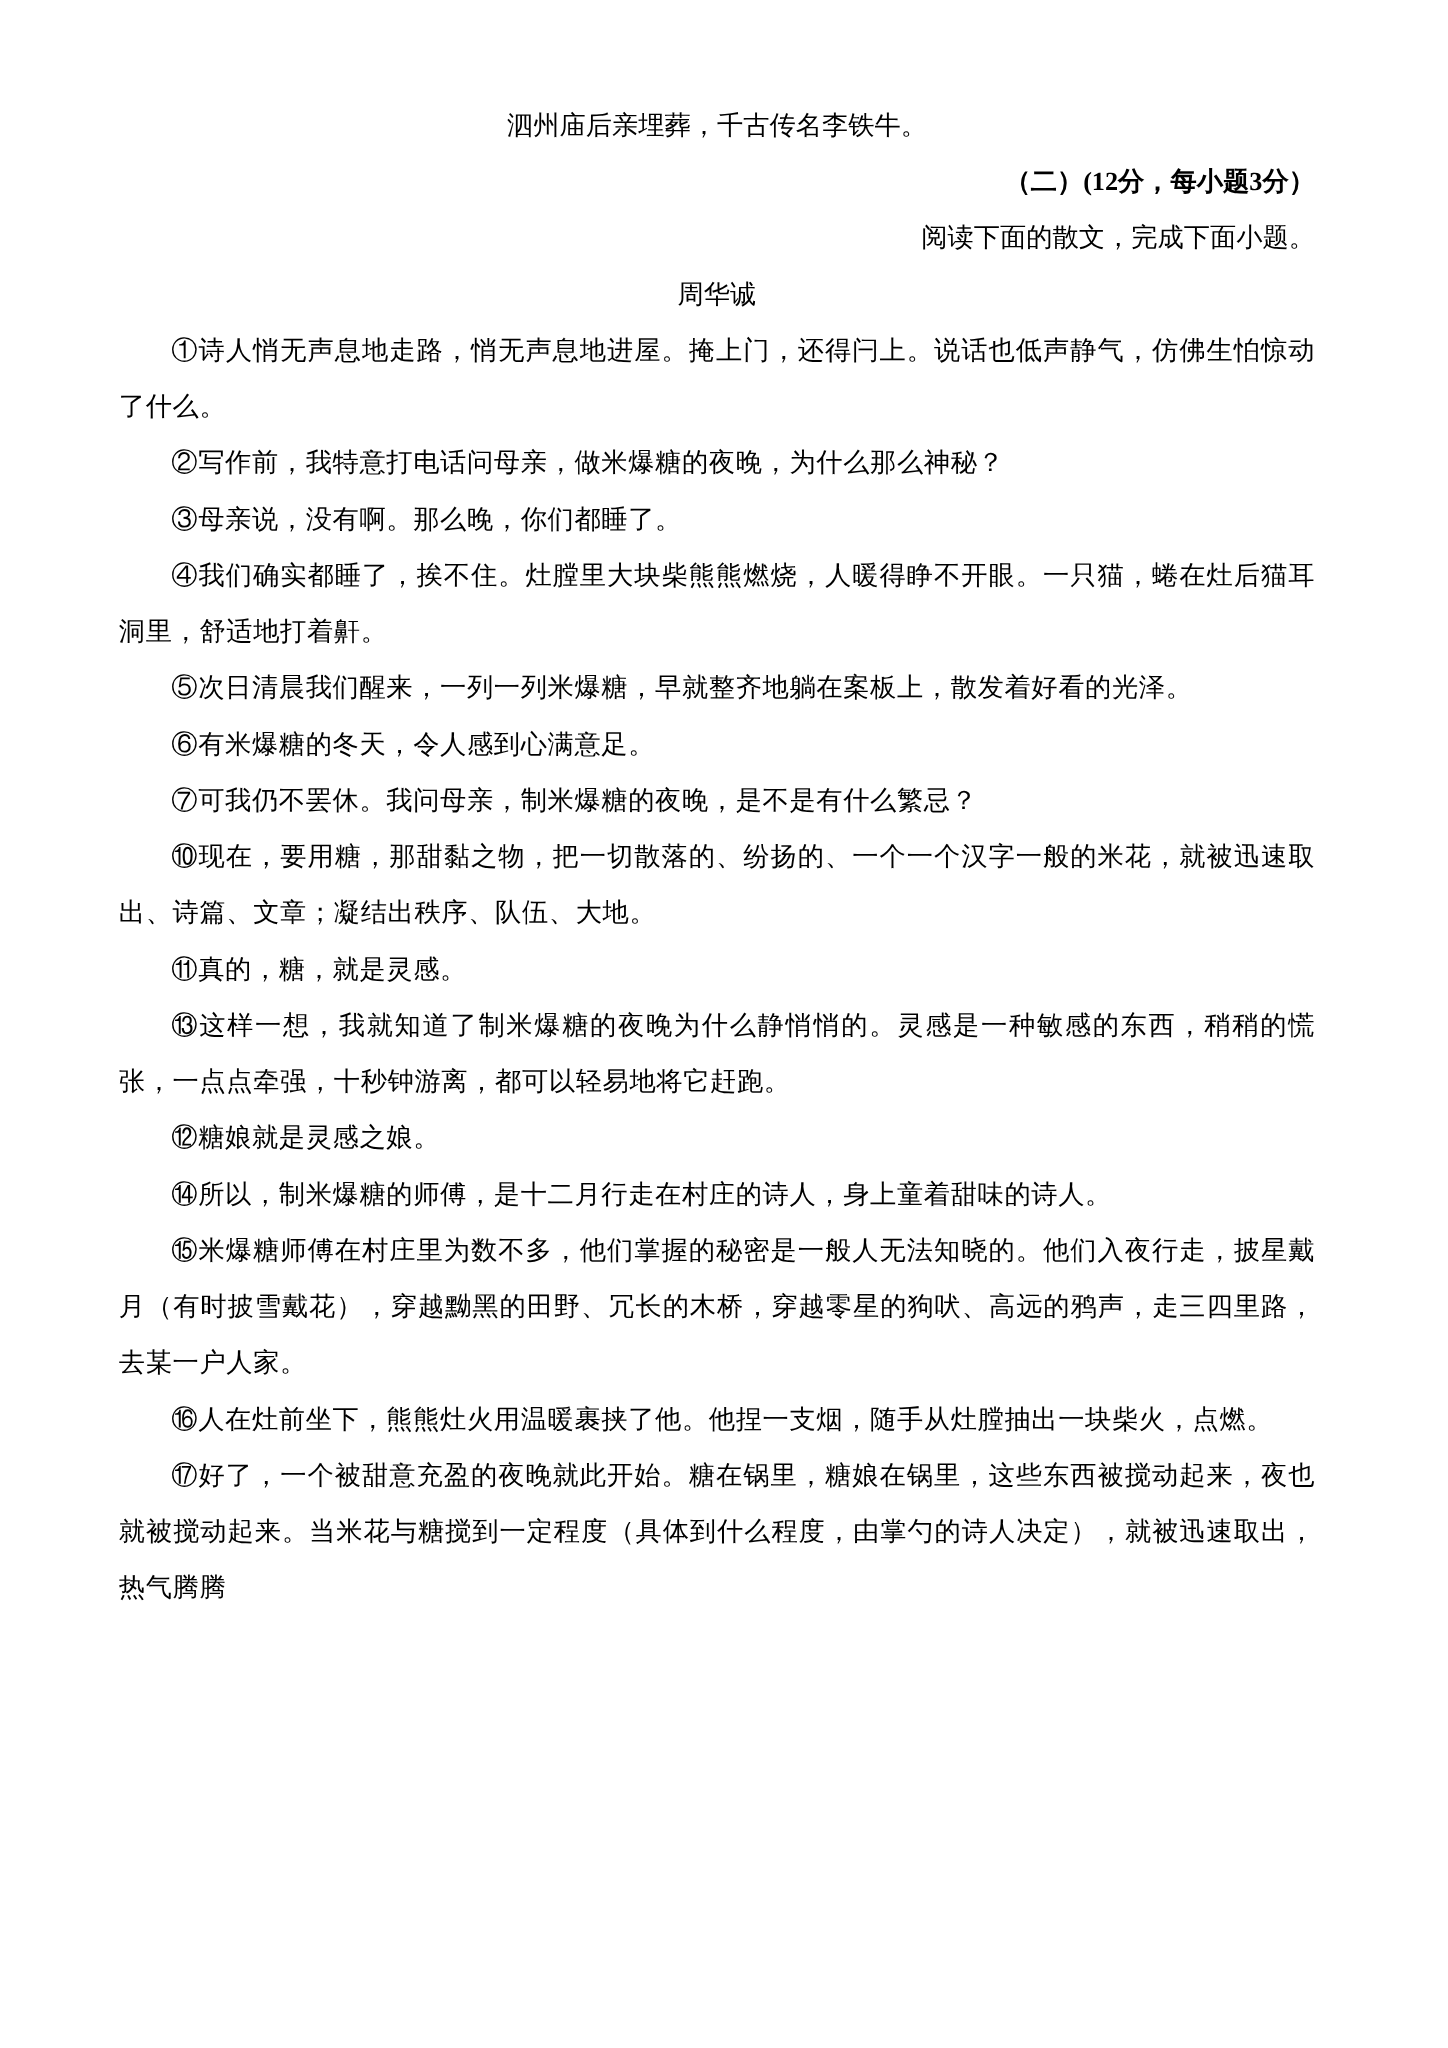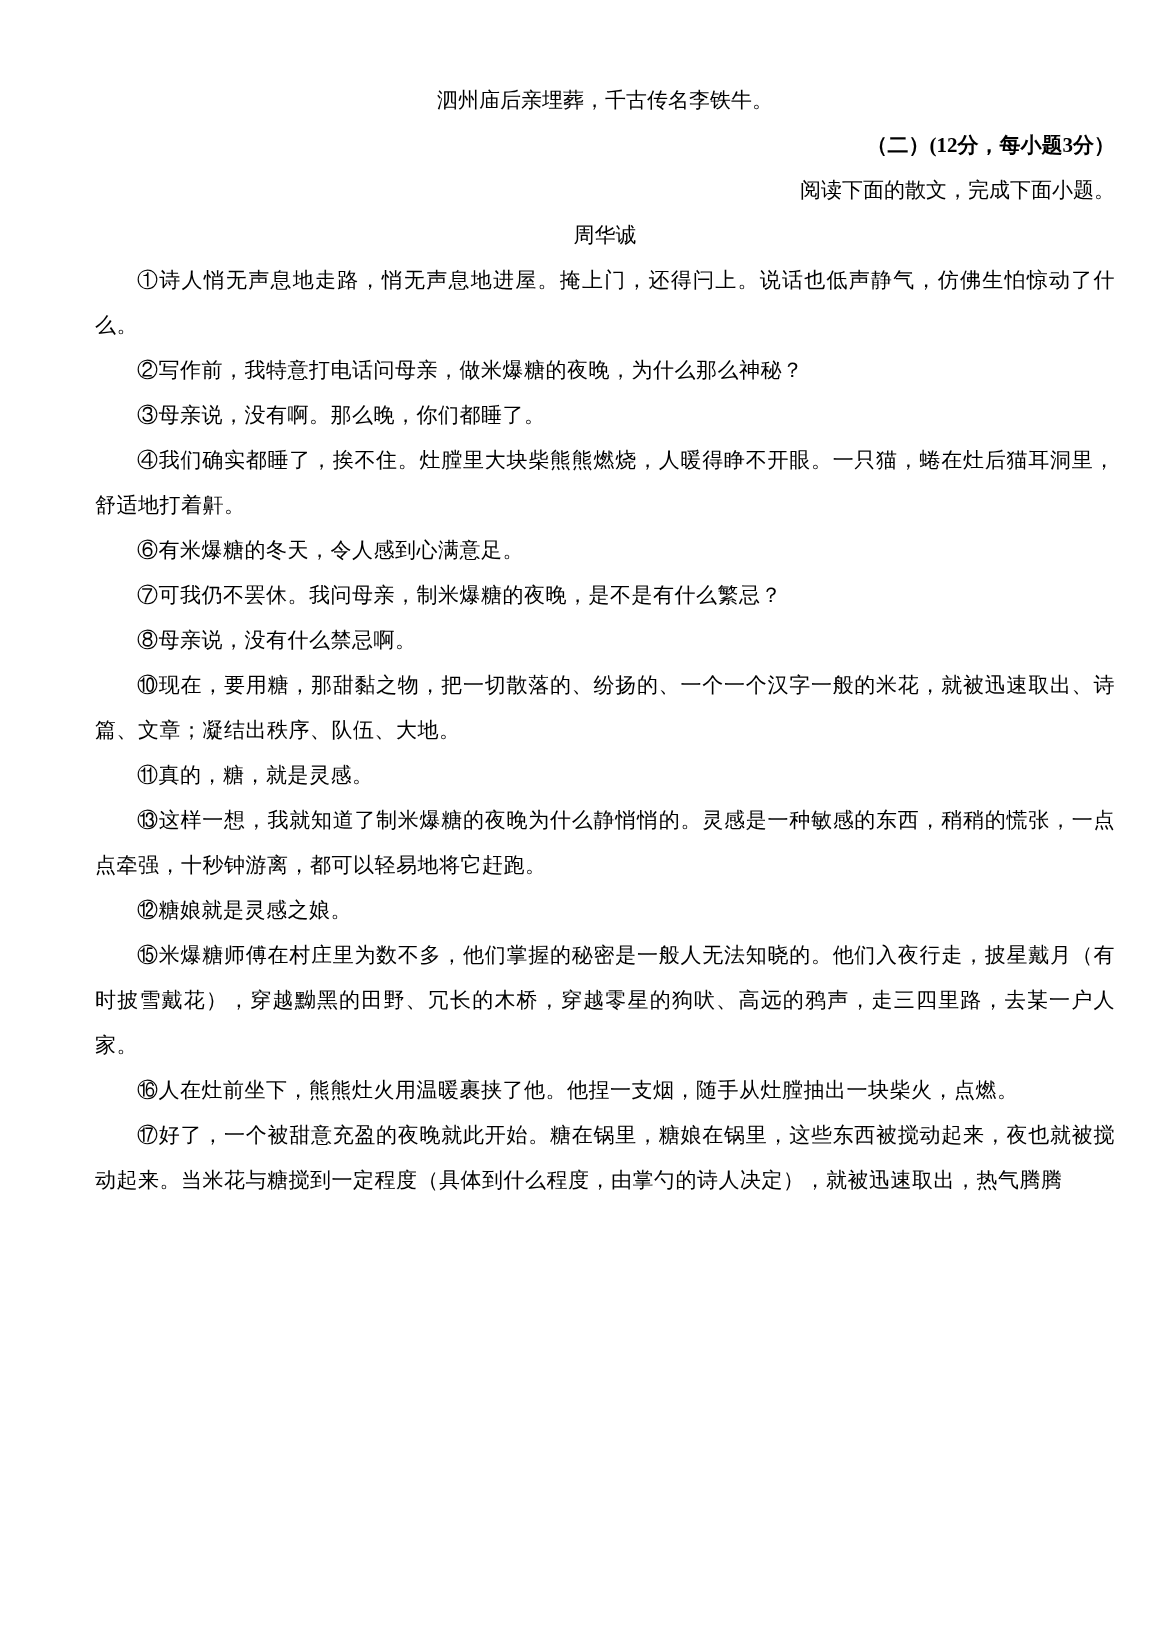--- a/index.html
+++ b/index.html
@@ -5,21 +5,21 @@
   html, body {
     margin: 0;
     padding: 0;
     background: #ffffff;
   }
   .page {
     position: relative;
     width: 1158px;
     height: 1638px;
     box-sizing: border-box;
-    padding: 78px 43px 0 95px;
+    padding: 78px 106px 0 95px;
     background: #ffffff;
     color: #000000;
     font-family: "Liberation Serif", "DejaVu Serif", serif;
     font-size: 21px;
     overflow: hidden;
   }
   .line {
     line-height: 45px;
     margin: 0;
     text-align: right;
@@ -46,24 +46,25 @@
 <div class="page">
   <div class="line center">泗州庙后亲埋葬，千古传名李铁牛。</div>
   <div class="line bold">（二）(12分，每小题3分）</div>
   <div class="line">阅读下面的散文，完成下面小题。</div>
   <div class="line center">周华诚</div>
   <div class="essay-body">
       <p class="para"><span>①诗人悄无声息地走路，悄无声息地进屋。掩上门，还得闩上。说话也低声静气，仿佛生怕惊动了什么。</span></p>
       <p class="para"><span>②写作前，我特意打电话问母亲，做米爆糖的夜晚，为什么那么神秘？</span></p>
       <p class="para"><span>③母亲说，没有啊。那么晚，你们都睡了。</span></p>
       <p class="para"><span>④我们确实都睡了，挨不住。灶膛里大块柴熊熊燃烧，人暖得睁不开眼。一只猫，蜷在灶后猫耳洞里，舒适地打着鼾。</span></p>
+      <p class="para"><span>⑤次日清晨我们醒来，一列一列米爆糖，早就整齐地躺在案板上，散发着好看的光泽。</span></p>
       <p class="para"><span>⑥有米爆糖的冬天，令人感到心满意足。</span></p>
       <p class="para"><span>⑦可我仍不罢休。我问母亲，制米爆糖的夜晚，是不是有什么繁忌？</span></p>
-      <p class="para"><span>⑧母亲说，没有什么禁忌啊。</span></p>
       <p class="para"><span>⑩现在，要用糖，那甜黏之物，把一切散落的、纷扬的、一个一个汉字一般的米花，就被迅速取出、诗篇、文章；凝结出秩序、队伍、大地。</span></p>
       <p class="para"><span>⑪真的，糖，就是灵感。</span></p>
       <p class="para"><span>⑬这样一想，我就知道了制米爆糖的夜晚为什么静悄悄的。灵感是一种敏感的东西，稍稍的慌张，一点点牵强，十秒钟游离，都可以轻易地将它赶跑。</span></p>
       <p class="para"><span>⑫糖娘就是灵感之娘。</span></p>
+      <p class="para"><span>⑭所以，制米爆糖的师傅，是十二月行走在村庄的诗人，身上童着甜味的诗人。</span></p>
       <p class="para"><span>⑮米爆糖师傅在村庄里为数不多，他们掌握的秘密是一般人无法知晓的。他们入夜行走，披星戴月（有时披雪戴花），穿越黝黑的田野、冗长的木桥，穿越零星的狗吠、高远的鸦声，走三四里路，去某一户人家。</span></p>
       <p class="para"><span>⑯人在灶前坐下，熊熊灶火用温暖裹挟了他。他捏一支烟，随手从灶膛抽出一块柴火，点燃。</span></p>
       <p class="para"><span>⑰好了，一个被甜意充盈的夜晚就此开始。糖在锅里，糖娘在锅里，这些东西被搅动起来，夜也就被搅动起来。当米花与糖搅到一定程度（具体到什么程度，由掌勺的诗人决定），就被迅速取出，热气腾腾</span></p>
     </div>
 </div>
 
 </body></html>

